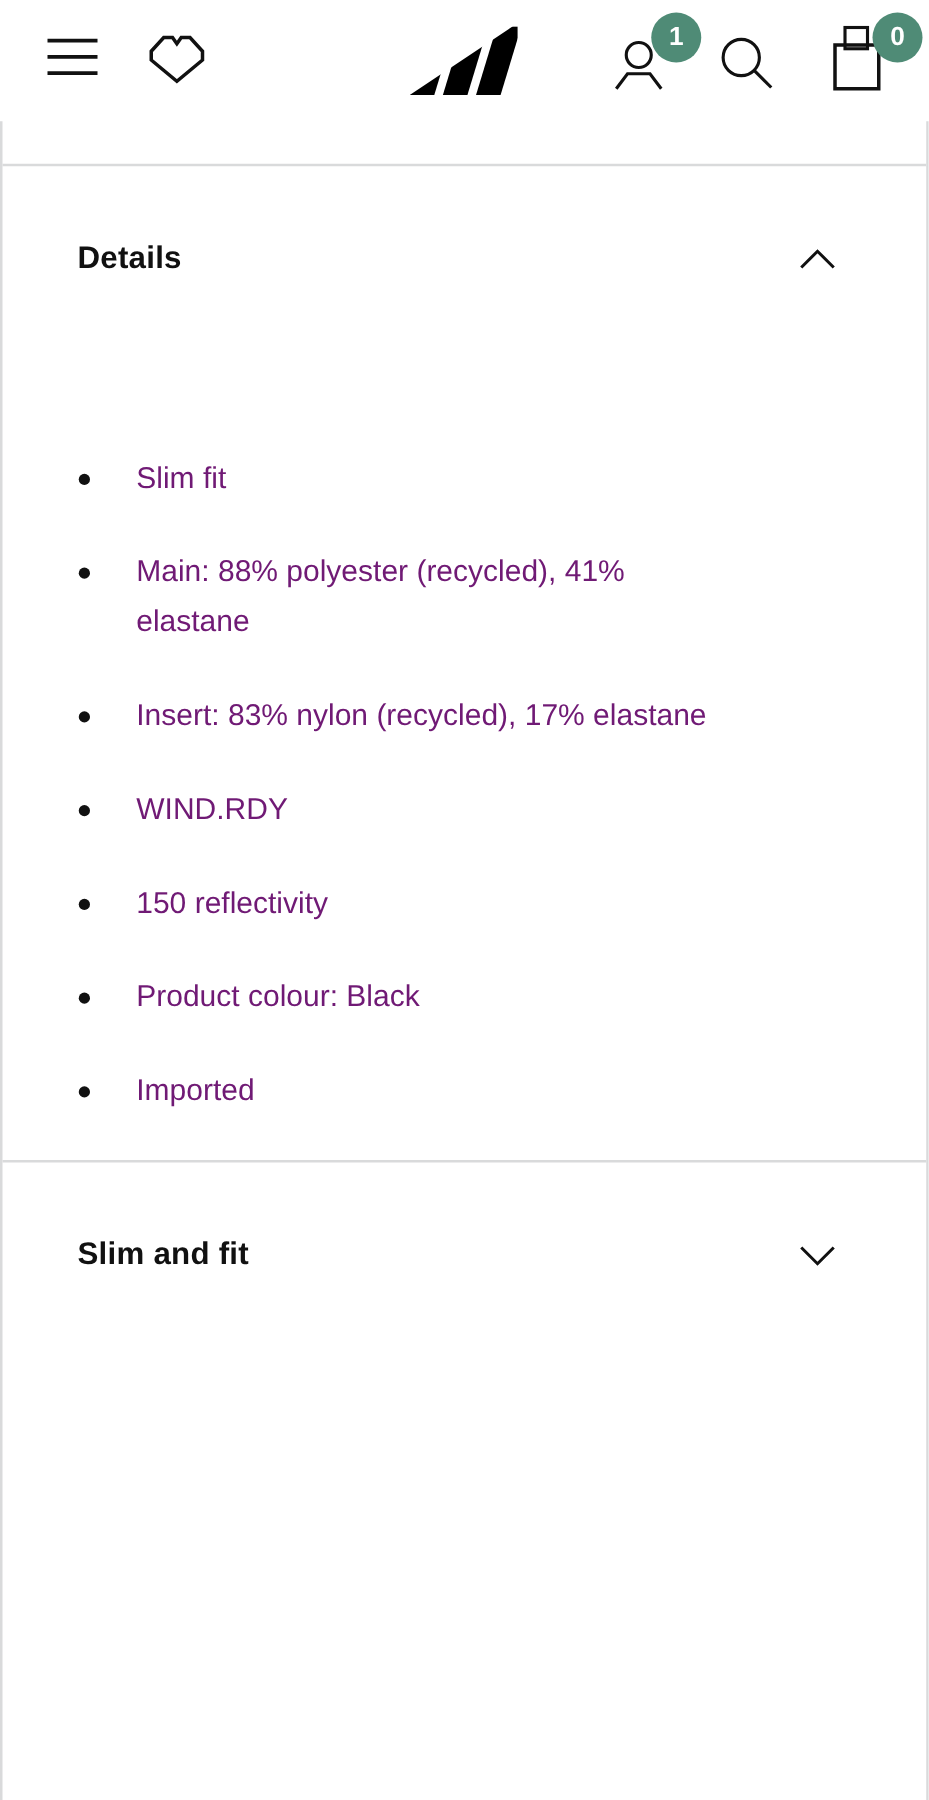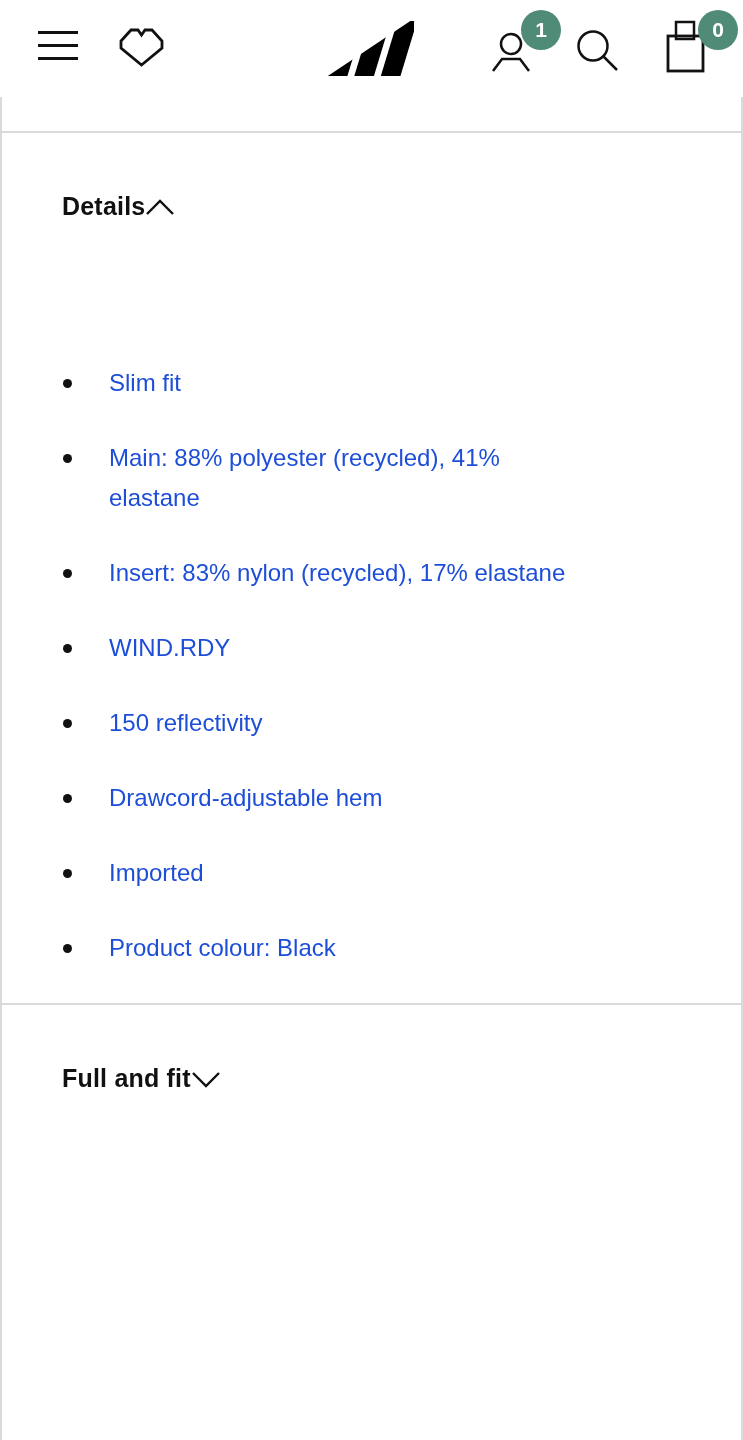--- a/index.html
+++ b/index.html
@@ -57,21 +57,21 @@
     width: 743px; height: 1343px;
     border-left: 2px solid #d9dadb;
     border-right: 2px solid #d9dadb;
     background: #fff;
   }
   .prev-section-gap { height: 34px; }
 
   .accordion { border-top: 2px solid #d9dadb; }
 
   .accordion-header {
-    display: flex; align-items: center; 
+    display: flex; align-items: center; justify-content: space-between;
     padding: 58px 60px 0 60px;
     cursor: pointer;
   }
   .accordion-title {
     font-size: 25px; font-weight: 700; color: #111;
     line-height: 30px; letter-spacing: 0.2px;
   }
   .chevron { margin-right: 12px; margin-top: 2px; }
 
   .details-list {
@@ -79,21 +79,21 @@
     margin: 142px 0 20px 0;
     padding: 0 60px;
   }
   .details-list li {
     position: relative;
     padding-left: 47px;
     font-size: 24px;
     line-height: 40px;
     margin-bottom: 35px;
     white-space: pre-line;
-    color: #1d4ed8;
+    color: #701a75;
   }
   .details-list li::before {
     content: "";
     position: absolute; left: 1px; top: 16px;
     width: 9px; height: 9px; border-radius: 50%;
     background: #111;
   }
 </style>
 </head>
 <body>
@@ -166,29 +166,28 @@
       </span>
     </div>
 
     <ul class="details-list">
       <li>Slim fit</li>
       <li>Main: 88% polyester (recycled), 41%
 elastane</li>
       <li>Insert: 83% nylon (recycled), 17% elastane</li>
       <li>WIND.RDY</li>
       <li>150 reflectivity</li>
-      <li>Drawcord-adjustable hem</li>
+      <li>Product colour: Black</li>
       <li>Imported</li>
-      <li>Product colour: Black</li>
     </ul>
   </section>
 
   <section class="accordion">
     <div class="accordion-header">
-      <span class="accordion-title">Full and fit</span>
+      <span class="accordion-title">Slim and fit</span>
       <span class="chevron">
         <svg width="30" height="18" viewBox="0 0 30 18">
           <polyline class="stroke-icon" stroke-width="2.4" points="2,3 15,16 28,3"></polyline>
         </svg>
       </span>
     </div>
   </section>
 
 </div>
 

